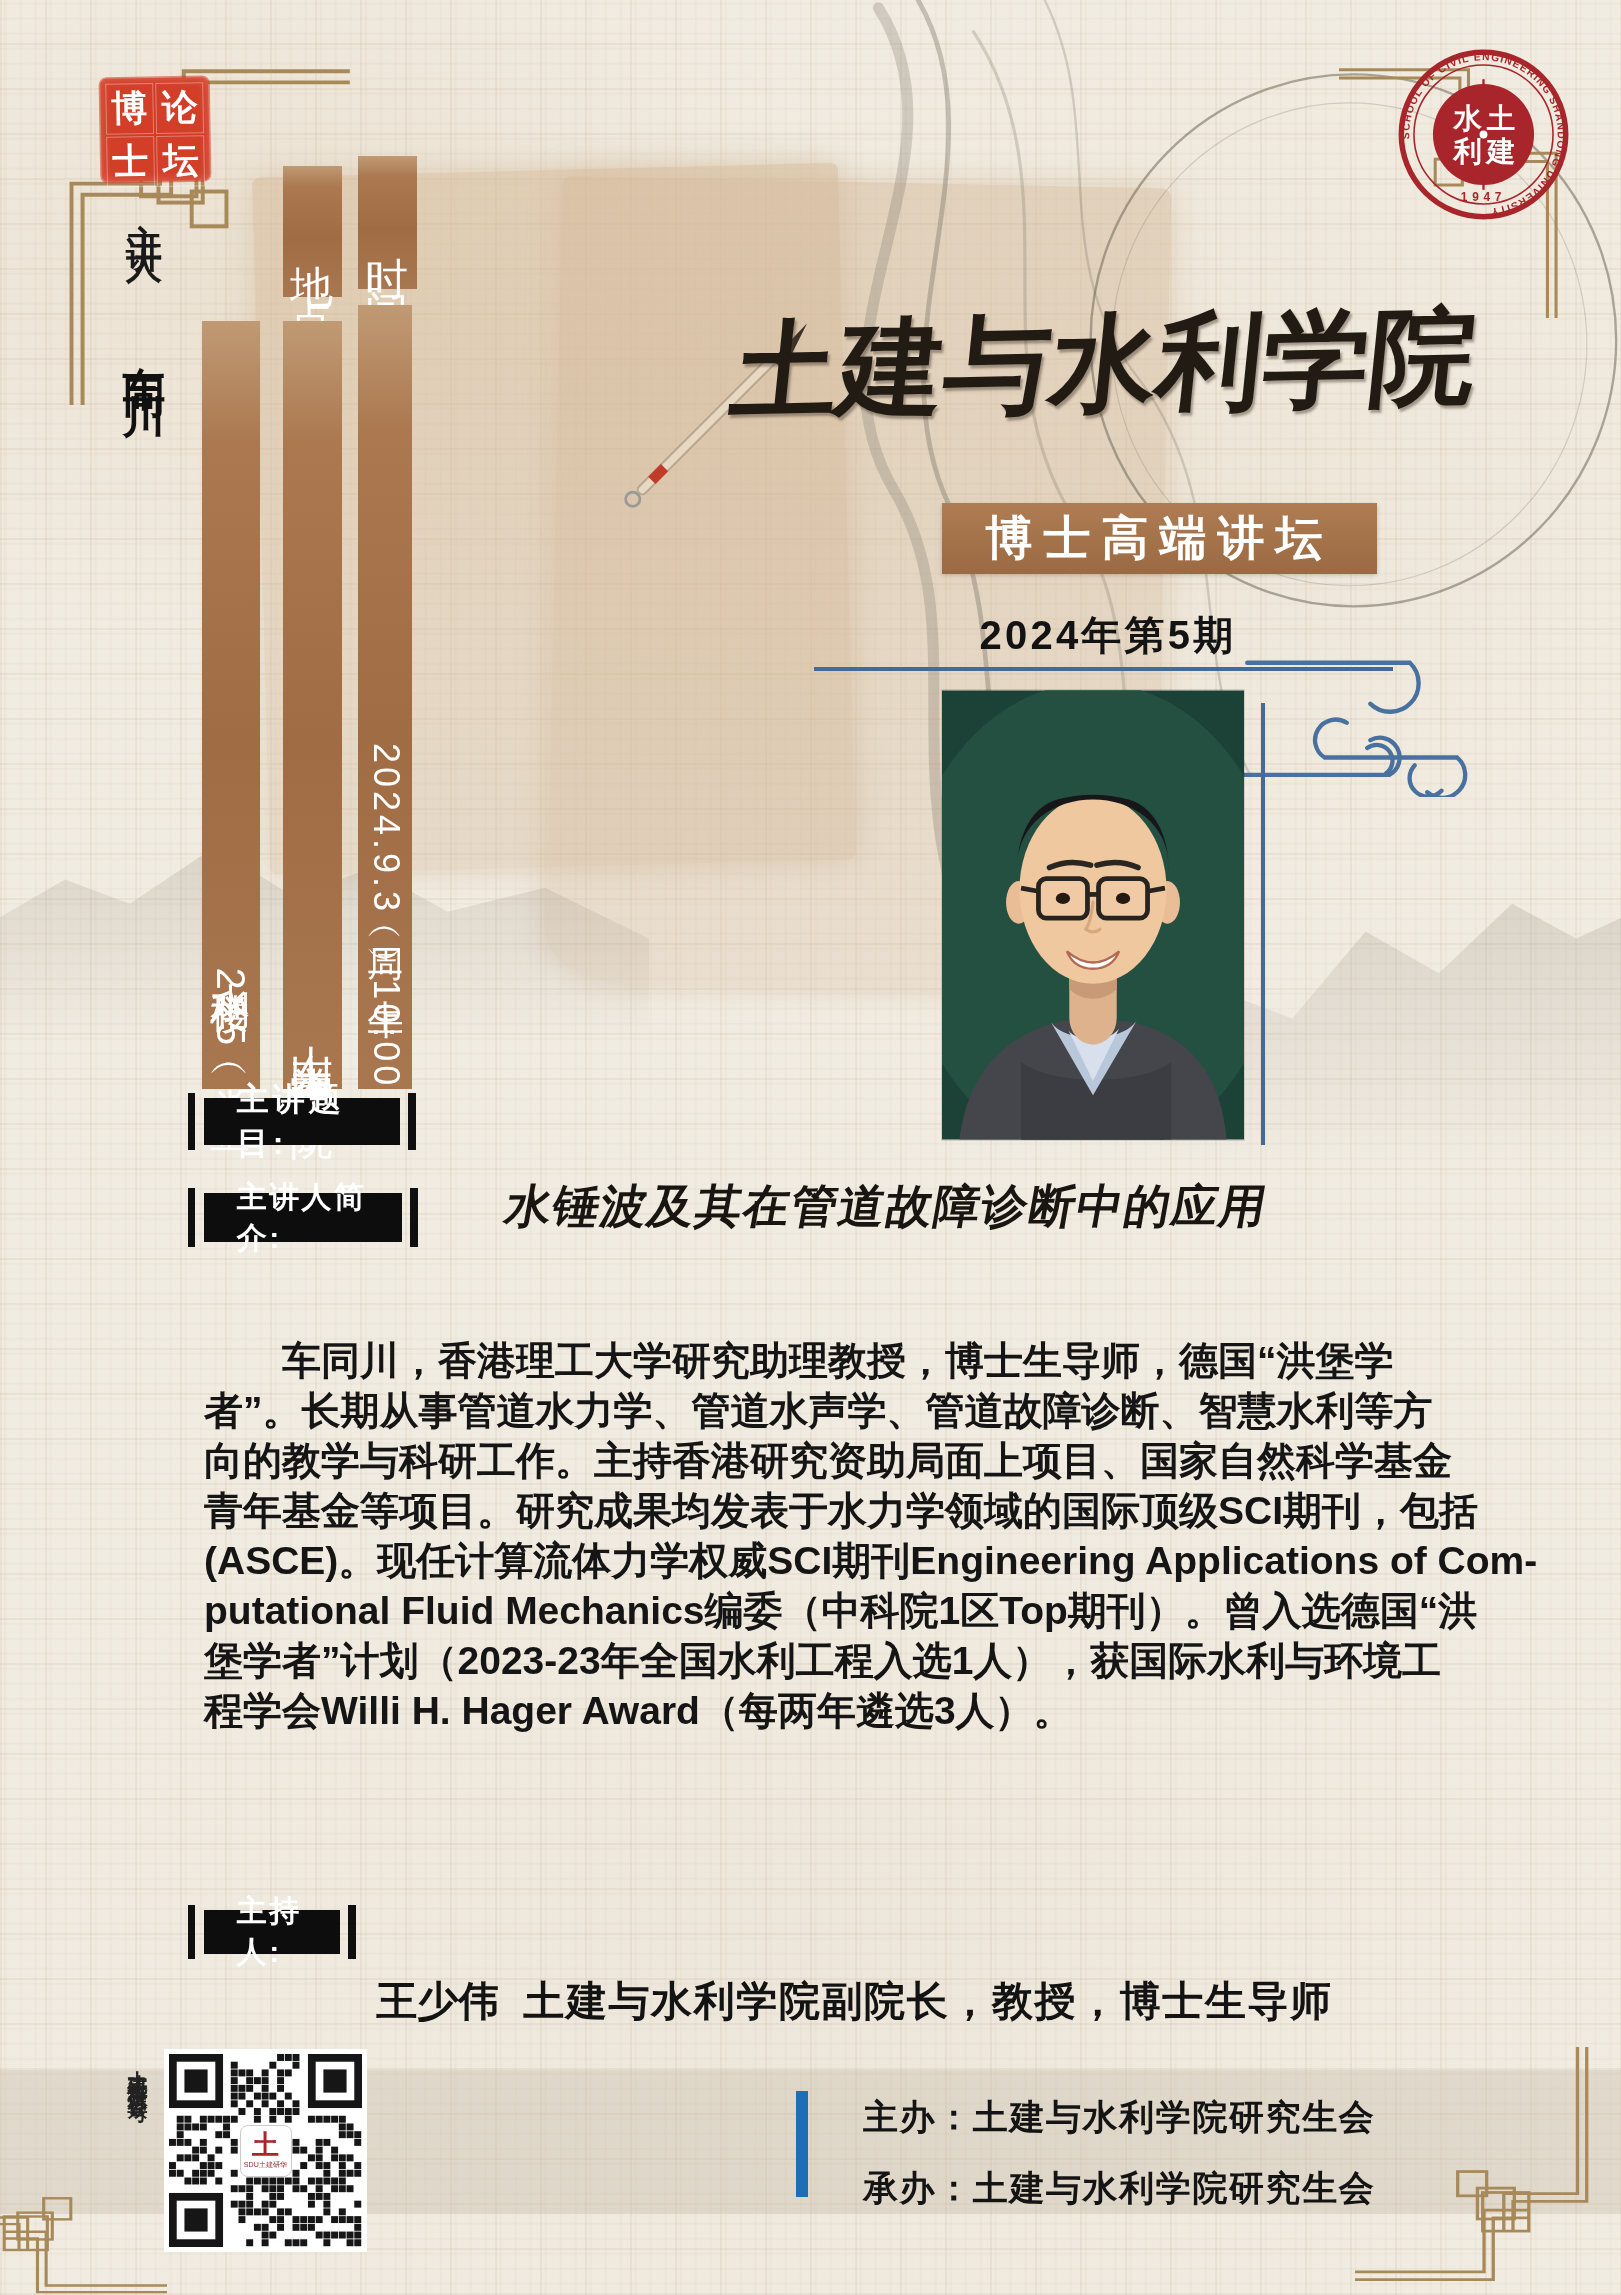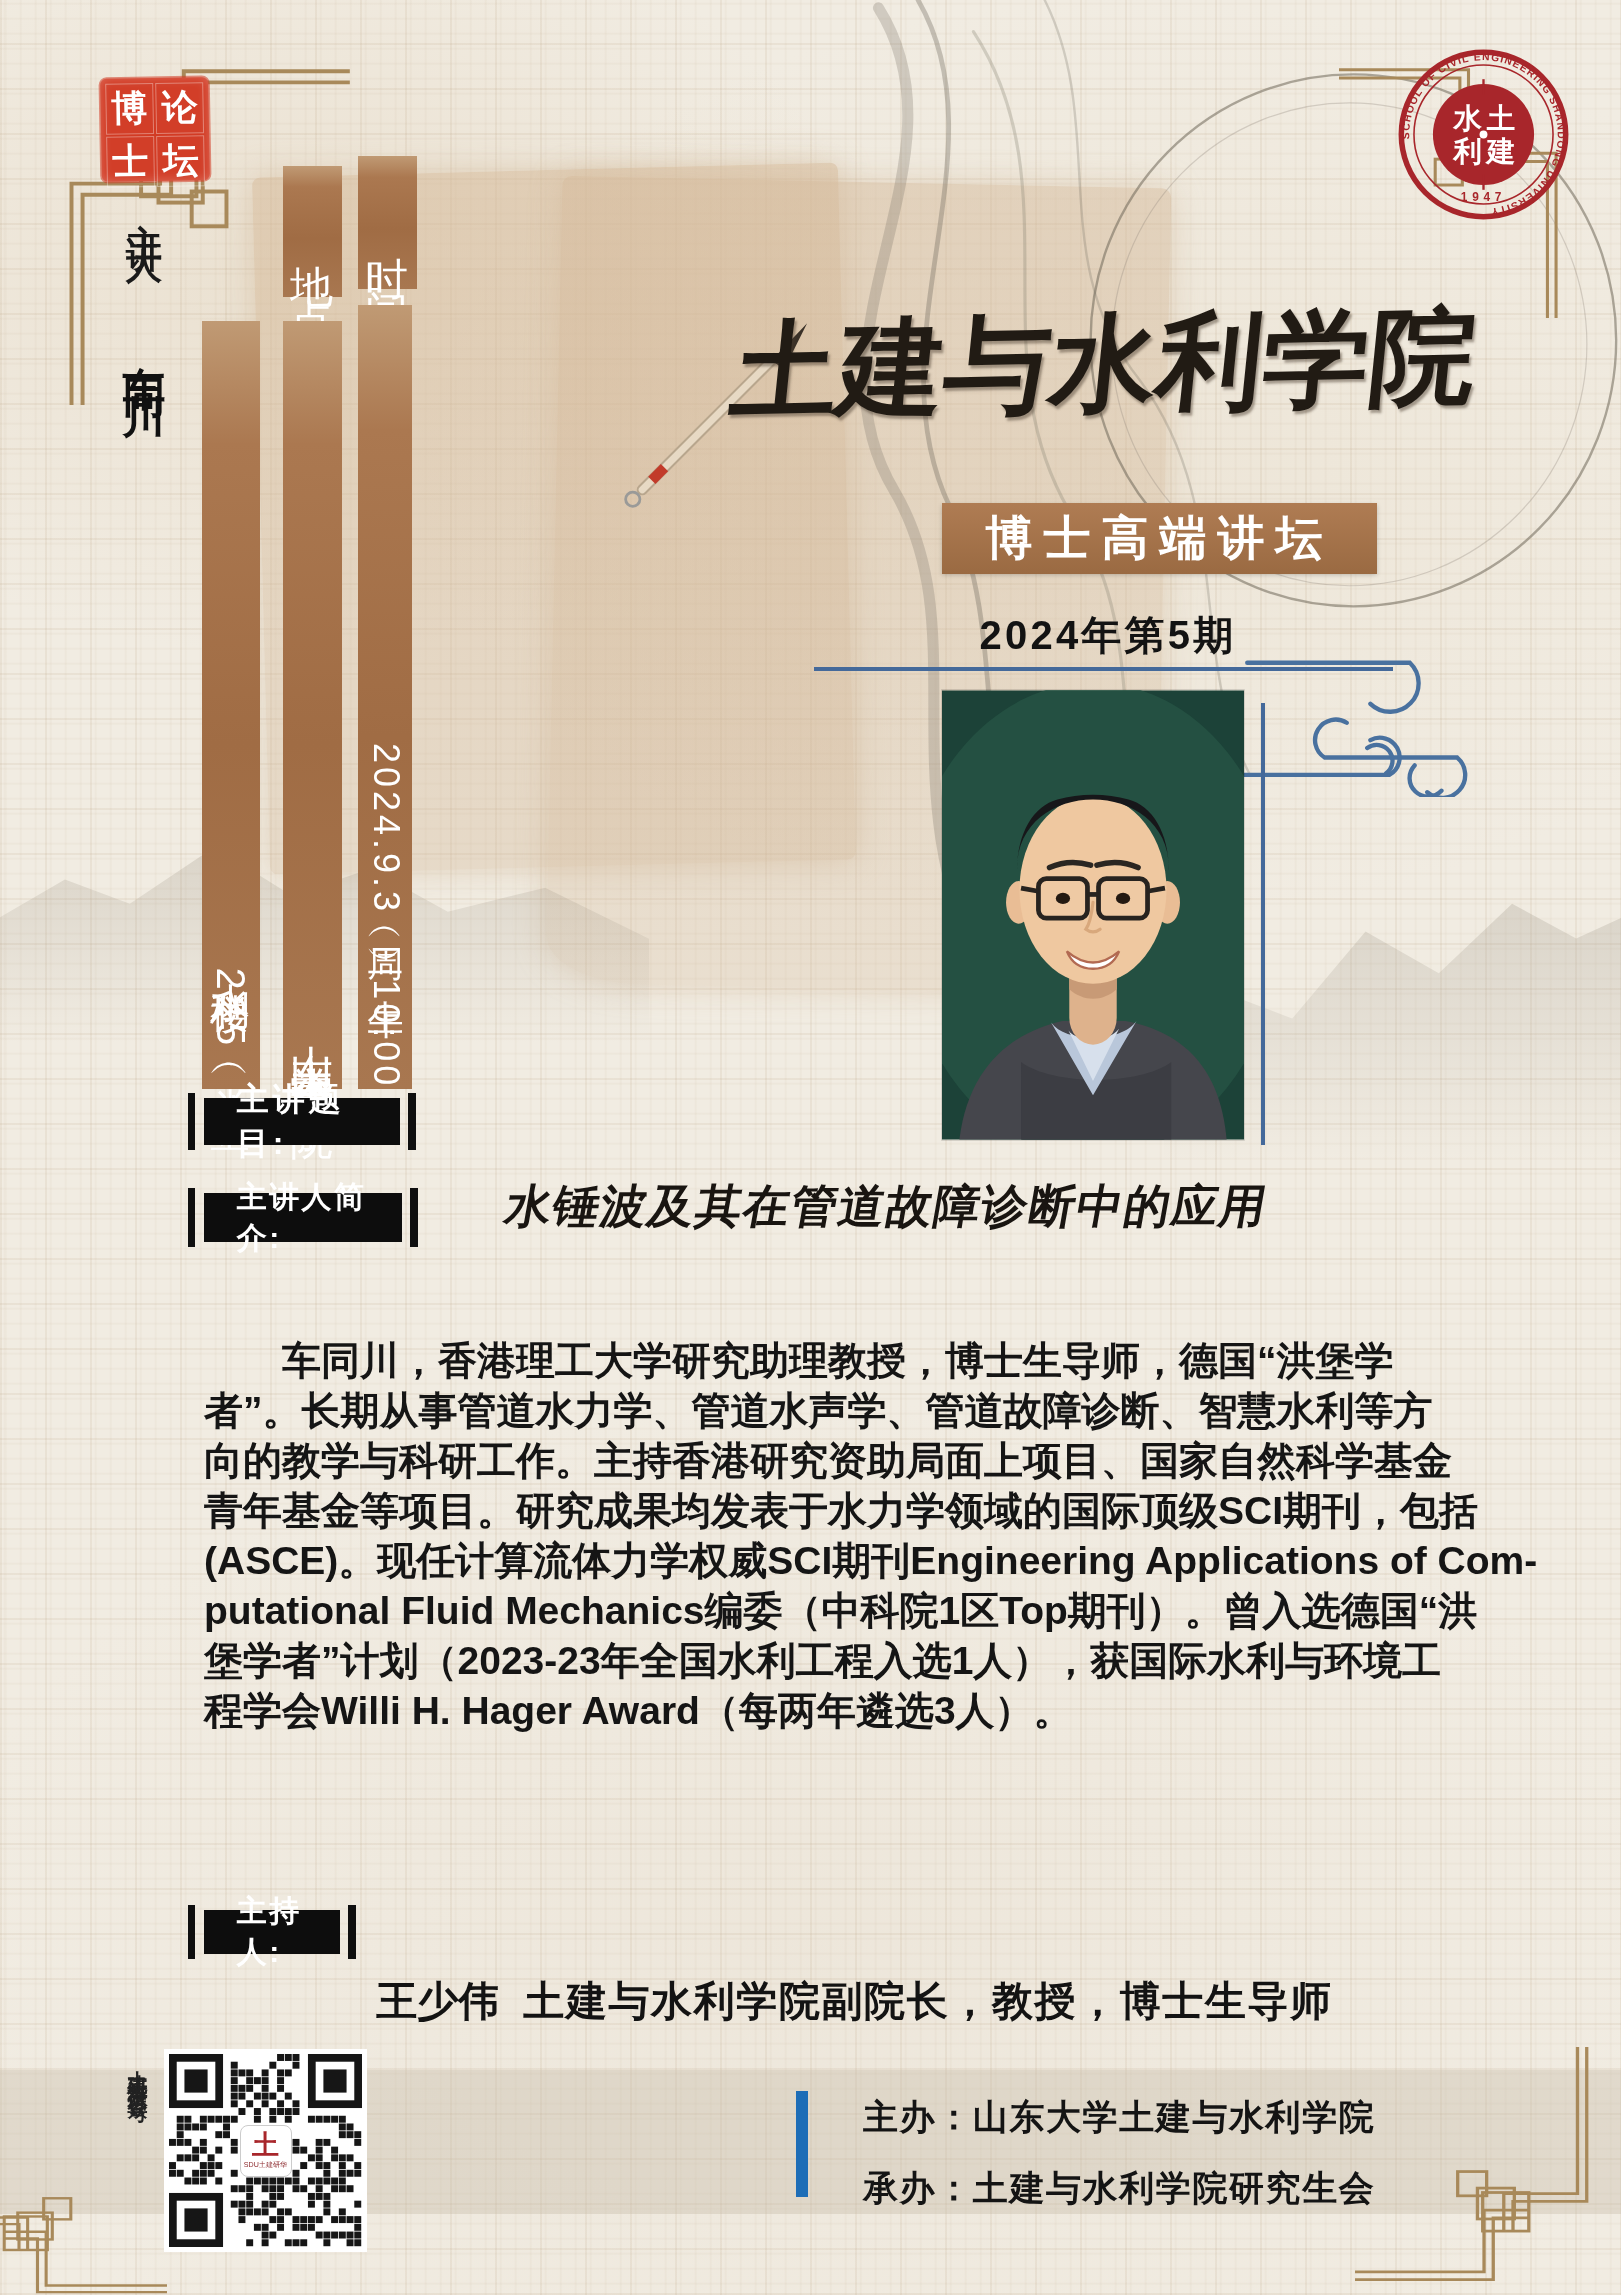--- a/index.html
+++ b/index.html
@@ -543,18 +543,18 @@
         </g>
     </svg>
     <div class="qr-logo">
       <span class="glyph">土</span>
       <span class="txt">SDU土建研华</span>
     </div>
   </div>
 
   <div class="org-bar"></div>
   <div class="org">
-    <div>主办：山东大学土建与水利学院</div>
+    <div>主办：土建与水利学院研究生会</div>
     <div>承办：土建与水利学院研究生会</div>
   </div>
 
 </div>
 
 
 </body></html>

